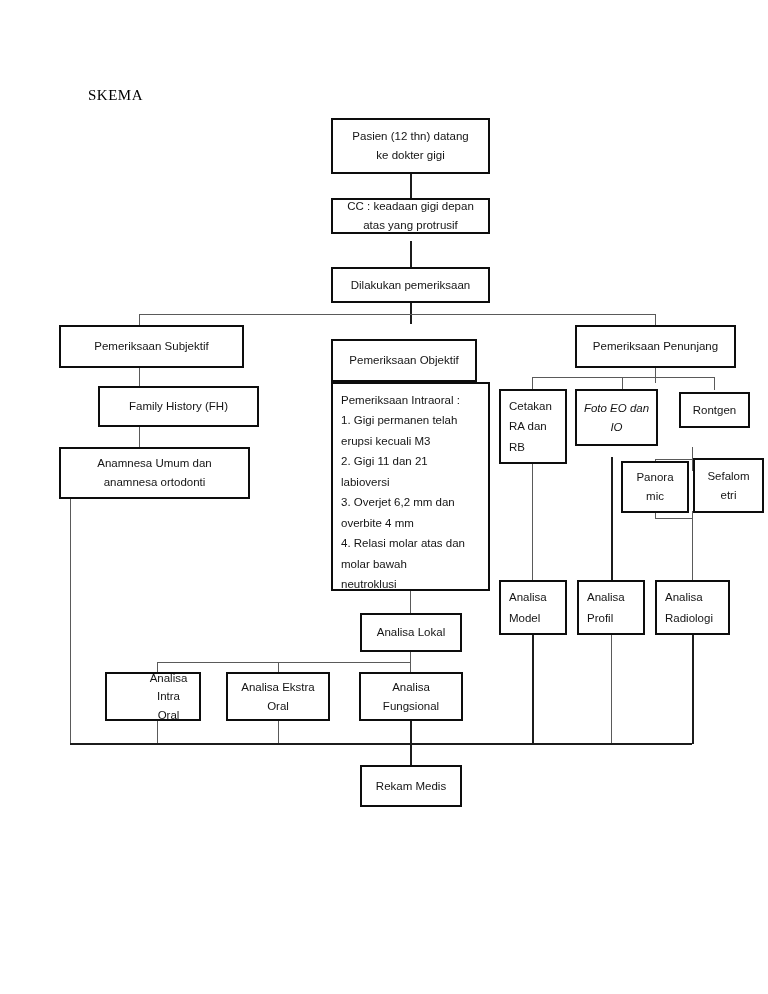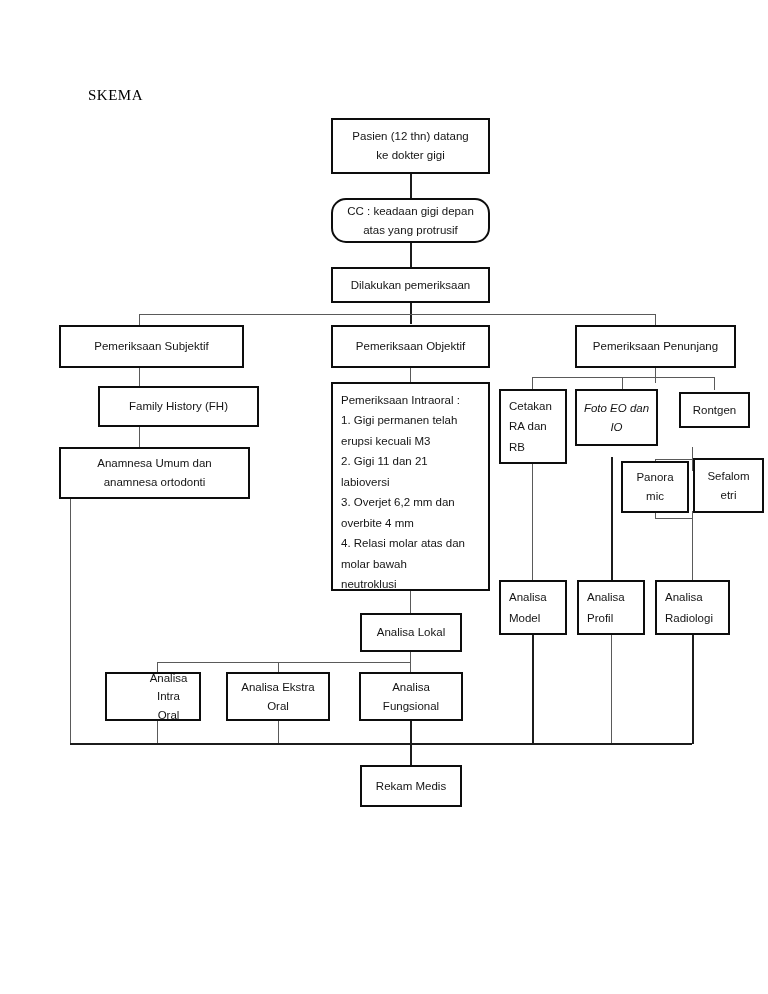--- a/index.html
+++ b/index.html
@@ -127,21 +127,21 @@
 
   <div class="ln h dark" style="left:70px; top:743px; width:622px;"></div>
 
   <div class="ln v dark" style="left:410px; top:743px; height:22px;"></div>
 
   <div class="node" style="left:331px; top:118px; width:159px; height:56px;justify-content:flex-end;">
     <span class="txt">Pasien (12 thn) datang
 ke dokter gigi</span>
   </div>
 
-  <div class="node" style="left:331px; top:198px; width:159px; height:45px;border-radius:15px;">
+  <div class="node" style="left:331px; top:198px; width:159px; height:36px;">
     <span class="txt">CC : keadaan gigi depan
 atas yang protrusif</span>
   </div>
 
   <div class="node" style="left:331px; top:267px; width:159px; height:36px;">
     <span class="txt">Dilakukan pemeriksaan</span>
   </div>
 
   <div class="node" style="left:59px; top:325px; width:185px; height:43px;">
     <span class="txt">Pemeriksaan Subjektif</span>
@@ -149,21 +149,21 @@
 
   <div class="node" style="left:59px; top:386px; width:161px; height:41px;margin-left:39px;">
     <span class="txt">Family History (FH)</span>
   </div>
 
   <div class="node" style="left:59px; top:447px; width:191px; height:52px;">
     <span class="txt">Anamnesa Umum dan
 anamnesa ortodonti</span>
   </div>
 
-  <div class="node" style="left:331px; top:325px; width:159px; height:43px;">
+  <div class="node" style="left:331px; top:339px; width:146px; height:43px;">
     <span class="txt">Pemeriksaan Objektif</span>
   </div>
 
   <div class="node left-text" style="left:331px; top:382px; width:159px; height:209px;">
     <span class="txt">  Pemeriksaan Intraoral :
 1. Gigi permanen telah
 erupsi kecuali M3
 2. Gigi 11 dan 21
 labioversi
 3. Overjet  6,2 mm dan

